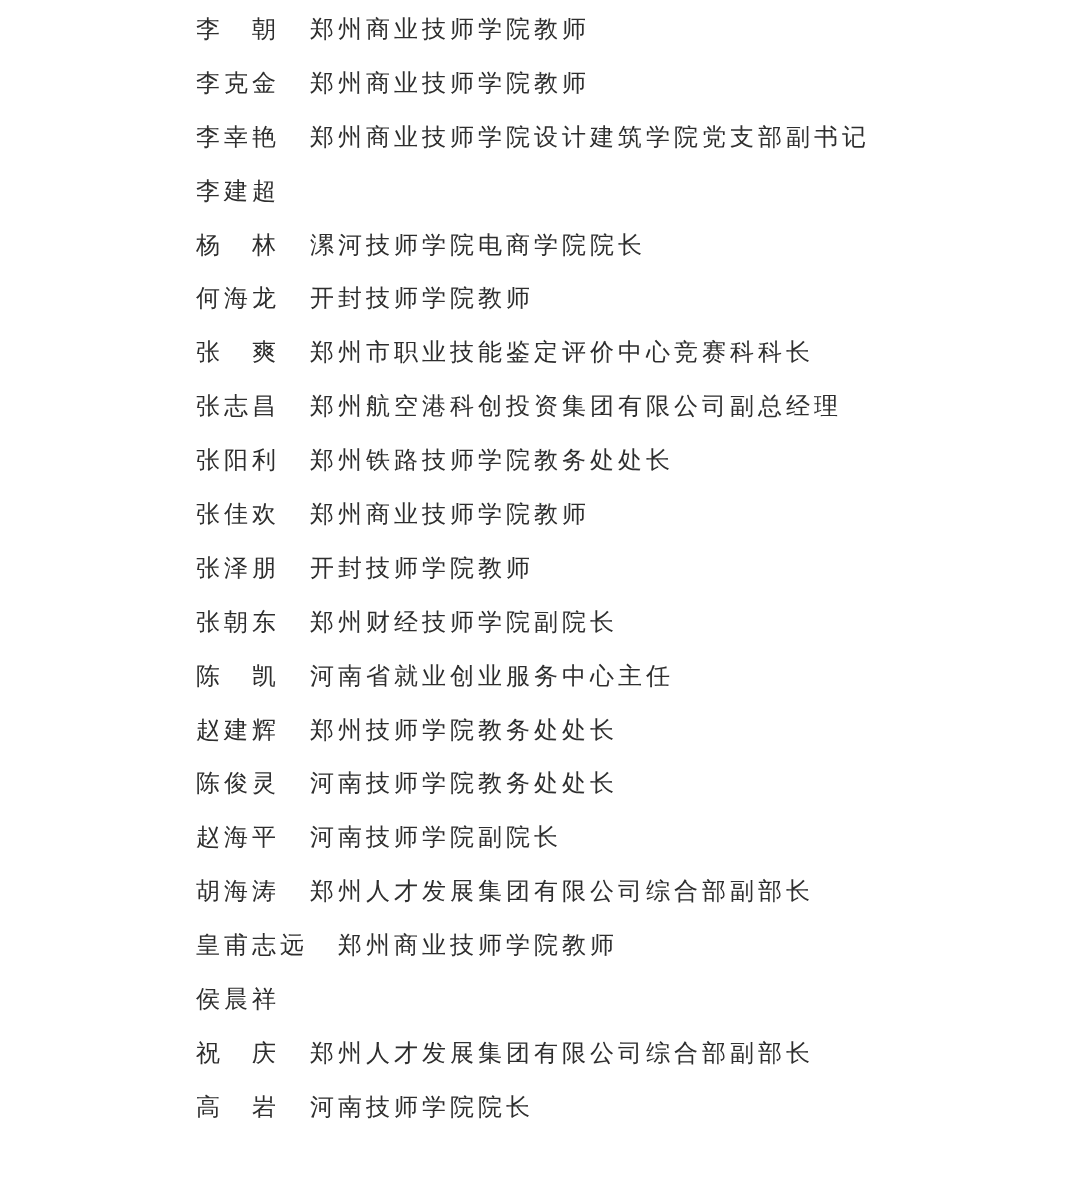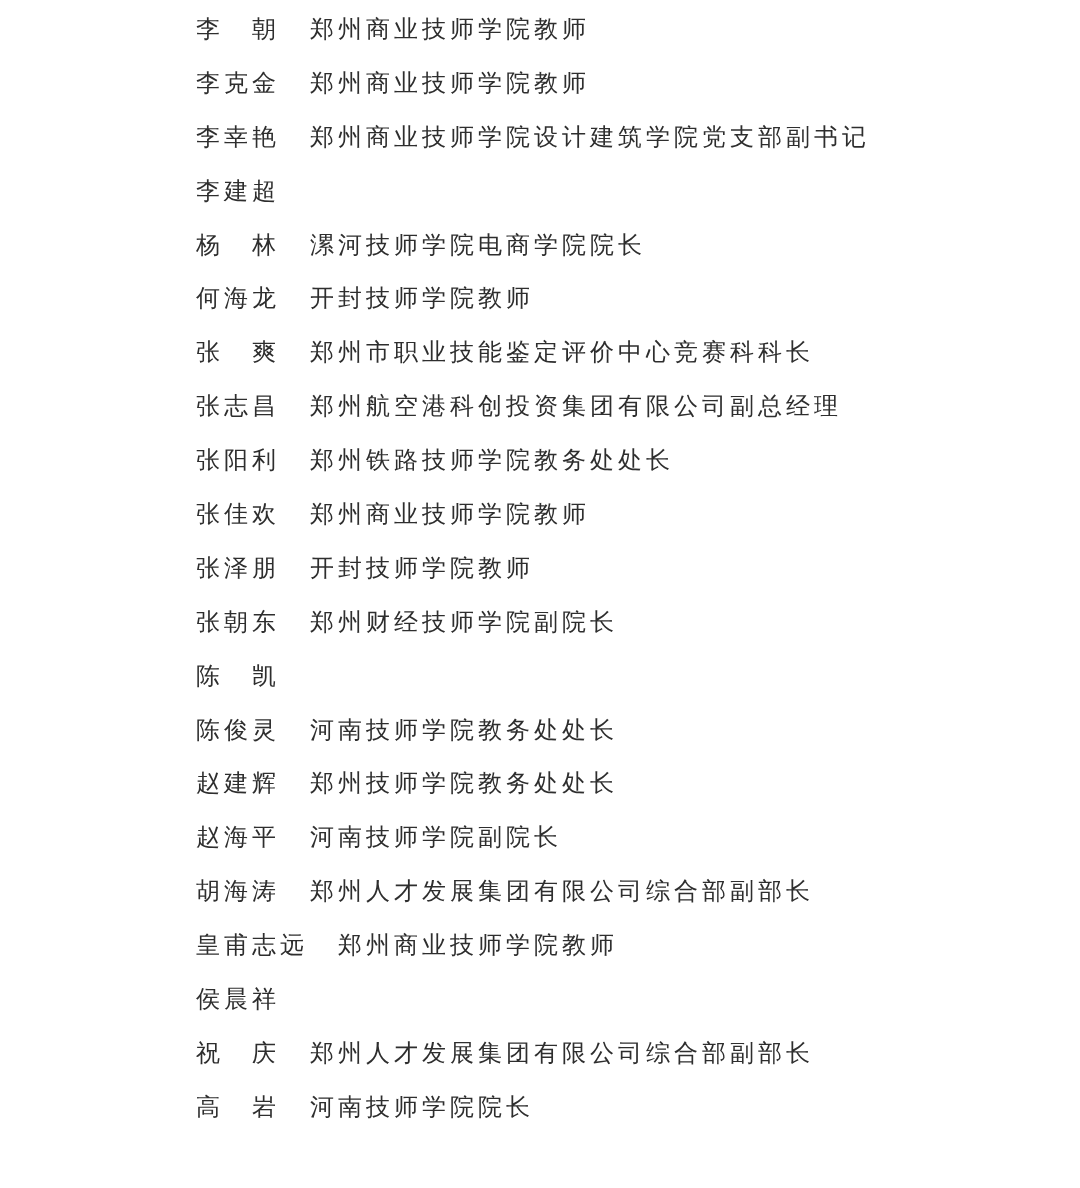--- a/index.html
+++ b/index.html
@@ -103,30 +103,31 @@
     <span class="title">开封技师学院教师</span>
   </div>
 
   <div class="row">
     <span class="name">张朝东</span>
     <span class="title">郑州财经技师学院副院长</span>
   </div>
 
   <div class="row">
     <span class="name">陈　凯</span>
+    <span class="title">河南省就业创业服务中心主任</span>
+  </div>
+
+  <div class="row">
+    <span class="name">赵建辉</span>
+    <span class="title">郑州技师学院教务处处长</span>
   </div>
 
   <div class="row">
     <span class="name">陈俊灵</span>
     <span class="title">河南技师学院教务处处长</span>
-  </div>
-
-  <div class="row">
-    <span class="name">赵建辉</span>
-    <span class="title">郑州技师学院教务处处长</span>
   </div>
 
   <div class="row">
     <span class="name">赵海平</span>
     <span class="title">河南技师学院副院长</span>
   </div>
 
   <div class="row">
     <span class="name">胡海涛</span>
     <span class="title">郑州人才发展集团有限公司综合部副部长</span>

